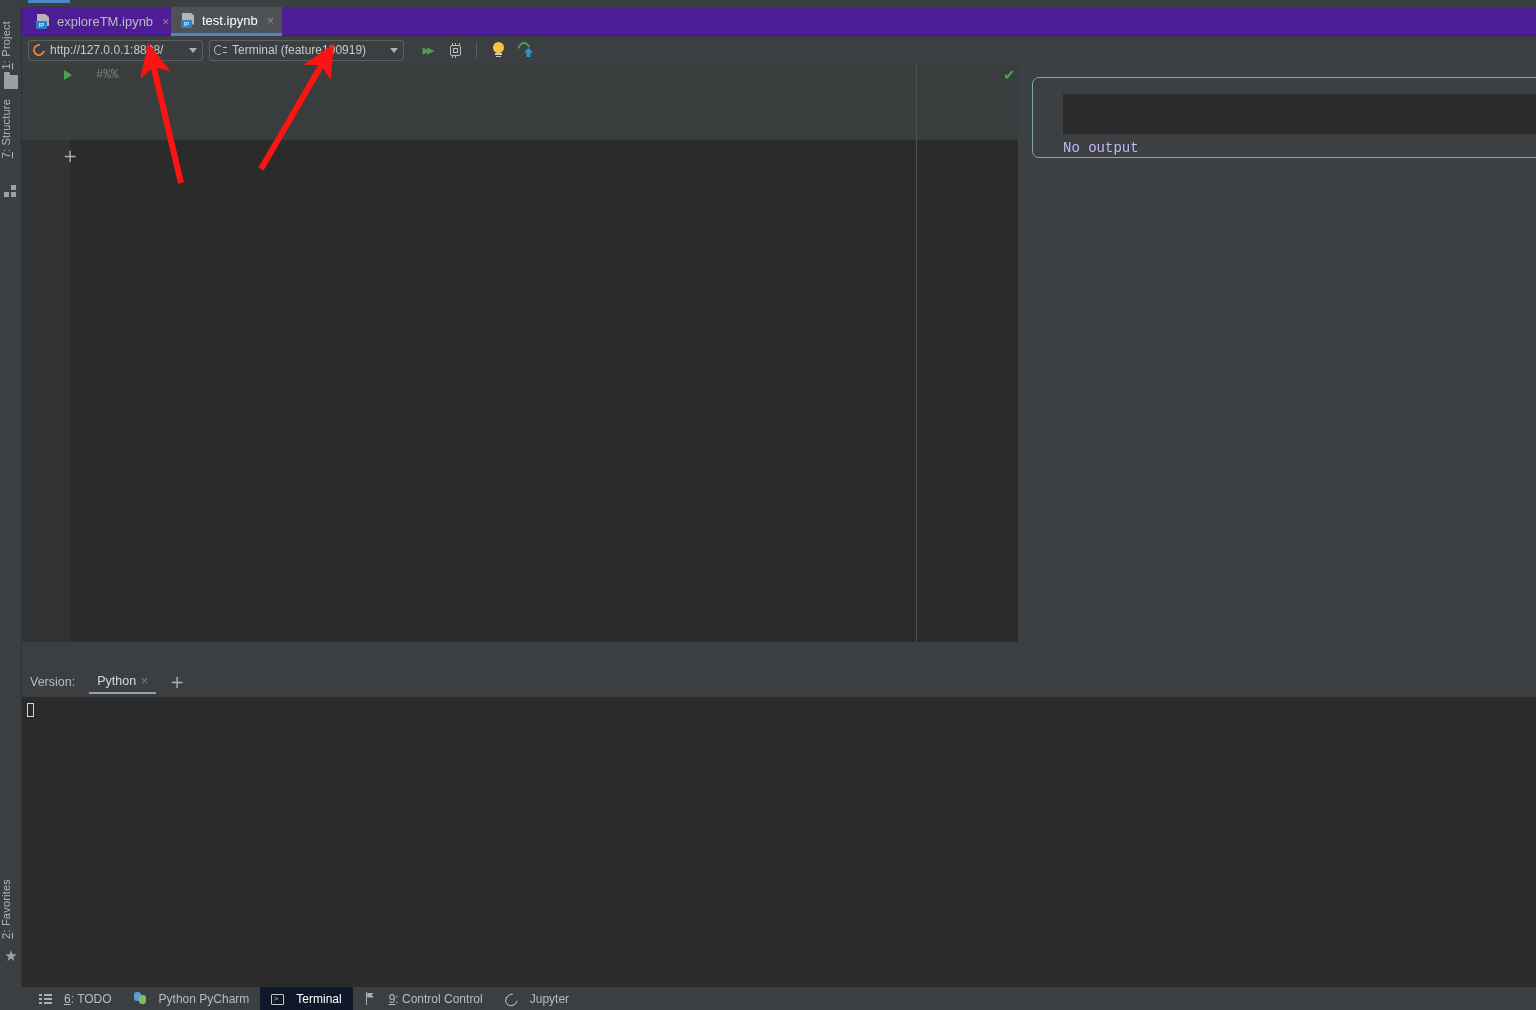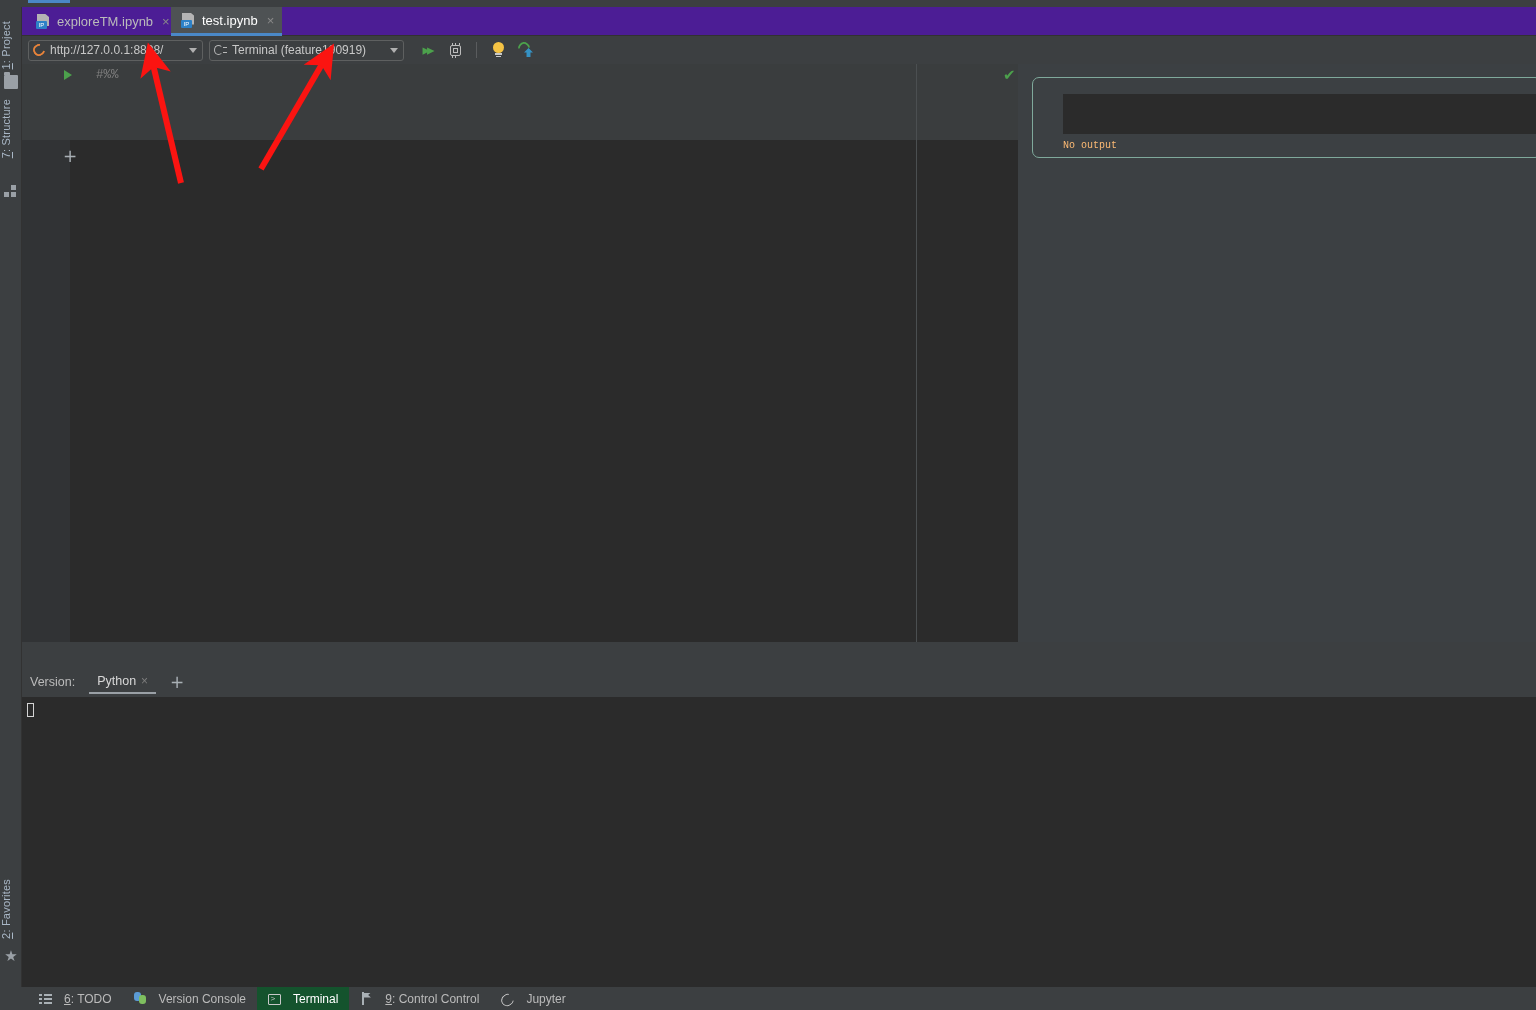--- a/index.html
+++ b/index.html
@@ -276,21 +276,21 @@
     border: 1px solid #7fa99b;
     border-radius: 7px;
     background: #3c4043;
   }
   .outbox-inner {
     position: absolute; left: 30px; top: 16px; right: -12px; height: 40px;
     background: #2b2b2b;
   }
   .no-output {
     position: absolute; left: 30px; top: 62px;
-    color: #fdba74; font-size: 10px;
+    color: #c4b5fd; font-size: 14px;
     font-family: "Liberation Mono", monospace;
   }
 
   
   .term-divider {
     position: absolute; left: 22px; top: 642px; right: 0; height: 24px;
     background: #3c3f41;
   }
   .term-header {
     position: absolute; left: 22px; top: 666px; right: 0; height: 31px;
@@ -338,21 +338,21 @@
     background: #3c3f41;
     display: flex; align-items: center;
     padding-left: 28px; gap: 0px;
   }
   .sb-item {
     display: flex; align-items: center; gap: 12px;
     height: 23px; padding: 0 11px;
     color: #bbbbbb; font-size: 12px;
     cursor: pointer; white-space: nowrap;
   }
-  .sb-item.active { background: #14532d; color: #ffffff; }
+  .sb-item.active { background: #0f172a; color: #ffffff; }
   .sb-item .u { text-decoration: underline; }
   .sb-ico { width: 13px; height: 13px; flex: 0 0 13px; position: relative; }
   
   .ico-todo i {
     position: absolute; left: 0; width: 3px; height: 2px; background: #a9b0b5;
   }
   .ico-todo i:nth-child(1){ top: 2px; } .ico-todo i:nth-child(2){ top: 6px; }
   .ico-todo i:nth-child(3){ top: 10px; }
   .ico-todo b {
     position: absolute; left: 5px; width: 8px; height: 1.6px; background: #a9b0b5;
@@ -543,21 +543,21 @@
           <b></b>
           <b></b>
       </span>
       <span><span class="u">6</span><span>: TODO</span></span>
     </div>
     <div class="sb-item">
       <span class="sb-ico ico-py">
           <span class="a"></span>
           <span class="b"></span>
         </span>
-      <span>Version Console</span>
+      <span>Python PyCharm</span>
     </div>
     <div class="sb-item active">
       <span class="sb-ico ico-term"></span>
       <span>Terminal</span>
     </div>
     <div class="sb-item">
       <span class="sb-ico ico-vc">
           <span class="stem"></span>
           <span class="flag"></span>
         </span>

